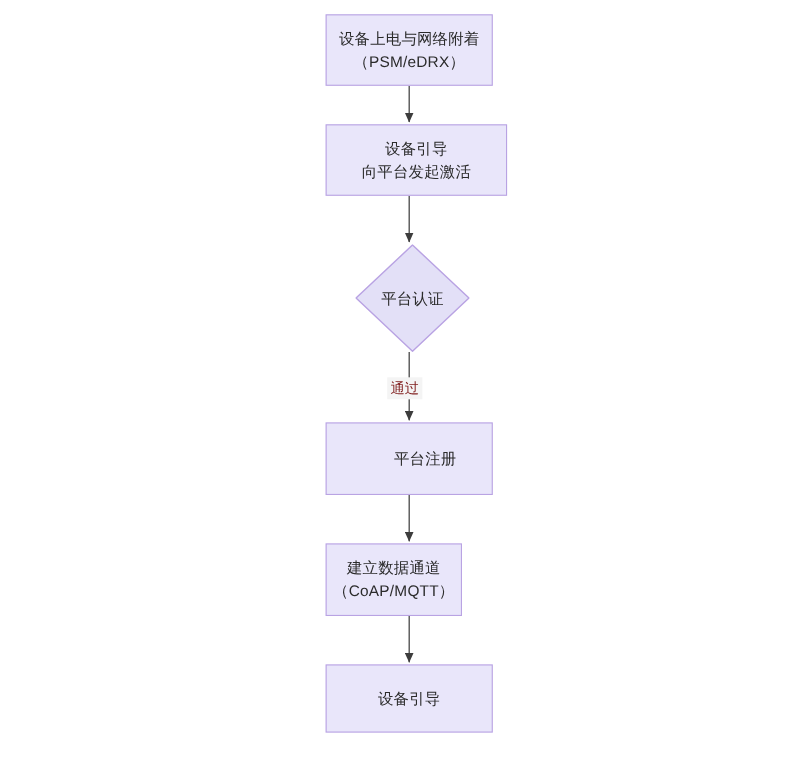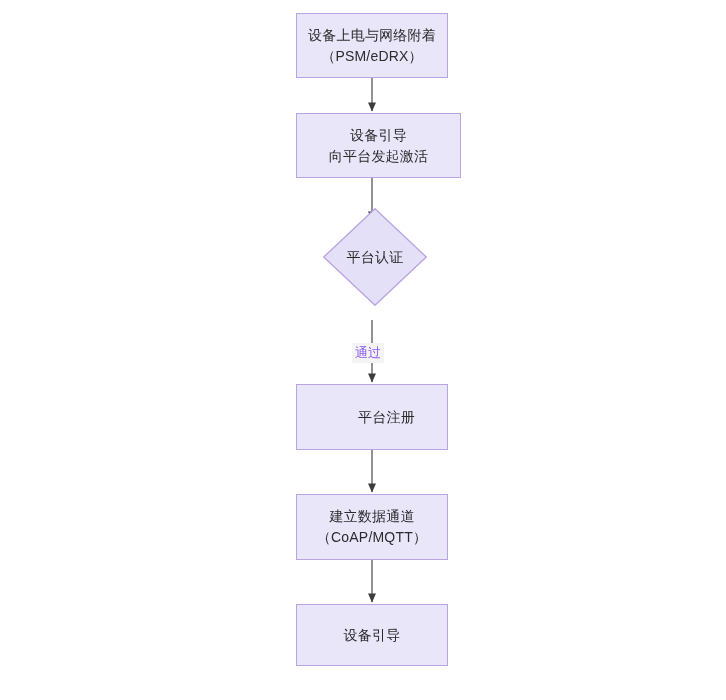--- a/index.html
+++ b/index.html
@@ -70,21 +70,21 @@
   }
   .decision .dia-label {
     position: relative;
     z-index: 2;
   }
 
   
   .edge-label {
     position: absolute;
     background: #f4f4f4;
-    color: #8b5cf6;
+    color: #7f1d1d;
     font-size: 13px;
     line-height: 18px;
     padding: 1px 3px;
     white-space: nowrap;
     text-align: center;
   }
 </style>
 </head>
 <body>
 
@@ -111,34 +111,34 @@
   <div class="node rect" style="left:296px; top:13px; width:152px; height:65px;">
     <span class="line">设备上电与网络附着</span>
     <span class="line">（PSM/eDRX）</span>
   </div>
 
   <div class="node rect" style="left:296px; top:113px; width:165px; height:65px;text-align:right;">
     <span class="line">设备引导</span>
     <span class="line">向平台发起激活</span>
   </div>
 
-  <div class="node decision" style="left:323px; top:208px; width:104px; height:98px;">
+  <div class="node decision" style="left:323px; top:222px; width:104px; height:98px;">
     <svg class="dia-shape" viewBox="0 0 104 98" preserveAspectRatio="none">
       <polygon points="52,0.7 103.3,49 52,97.3 0.7,49" fill="#e3e0f7" stroke="#b9a3e3" stroke-width="1.3"></polygon>
     </svg>
     <span class="line dia-label">平台认证</span>
   </div>
 
   <div class="edge-label" style="left:352px; top:343px;">通过</div>
 
   <div class="node rect" style="left:296px; top:384px; width:152px; height:66px;padding-left:29px;">
     <span class="line">平台注册</span>
   </div>
 
-  <div class="node rect" style="left:296px; top:494px; width:152px; height:66px;">
+  <div class="node rect" style="left:296px; top:494px; width:124px; height:66px;">
     <span class="line">建立数据通道</span>
     <span class="line">（CoAP/MQTT）</span>
   </div>
 
   <div class="node rect" style="left:296px; top:604px; width:152px; height:62px;">
     <span class="line">设备引导</span>
   </div>
 
 </div>
 

